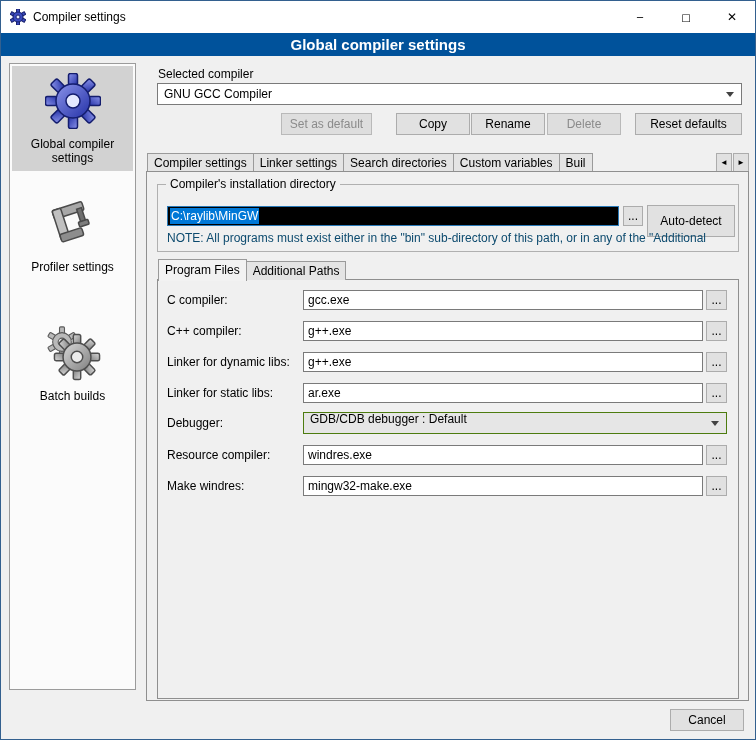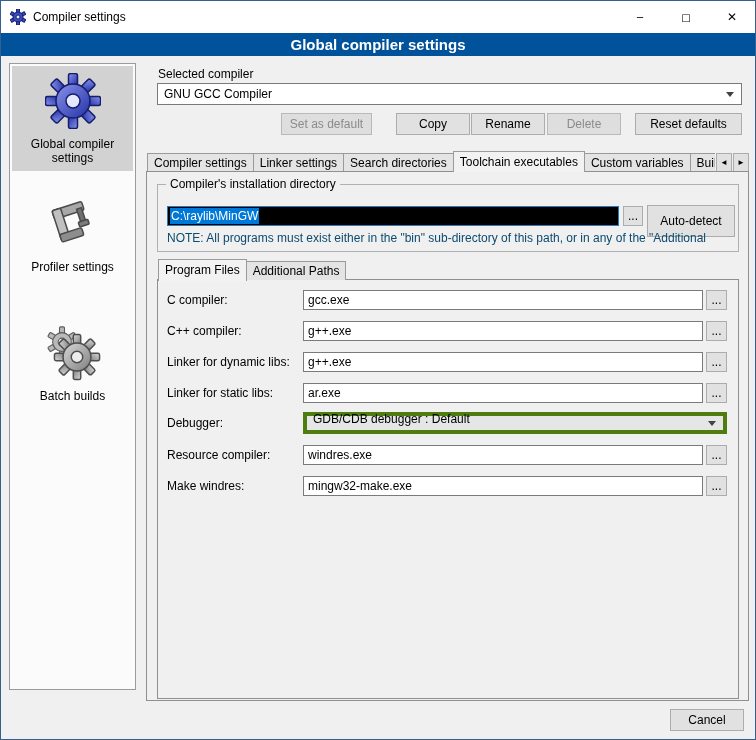--- a/index.html
+++ b/index.html
@@ -143,21 +143,21 @@
   .form-row .form-label { width: 136px; flex: none; }
   .form-field {
     flex: none; width: 400px; height: 20px;
     background: #fff; border: 1px solid #7a7a7a;
     font-family: "Liberation Sans", sans-serif; font-size: 12px;
     padding: 0 4px;
   }
   .form-browse { flex: none; width: 21px; height: 20px; margin-left: 3px; padding: 0; }
   .form-combo {
     flex: none; width: 424px; height: 22px;
-    background: #e6e6e6; border: 4px solid #4d7c0f;
+    background: #e6e6e6; border: 1px solid #4d7c0f;
     display: flex; align-items: center; padding: 0 20px 8px 6px; position: relative;
   }
   .row-0 { top: 288px; } .row-1 { top: 319px; } .row-2 { top: 350px; }
   .row-3 { top: 381px; } .row-4 { top: 411px; } .row-5 { top: 443px; }
   .row-6 { top: 474px; }
   
   .btn-ok     { position: absolute; left: 585px; top: 672px; width: 96px; height: 22px; }
   .btn-cancel { position: absolute; left: 669px; top: 708px; width: 74px; height: 22px; }
 </style>
 </head>
@@ -289,21 +289,20 @@
   <button class="btn btn-copy">Copy</button>
   <button class="btn btn-rename">Rename</button>
   <button class="btn btn-delete" disabled="">Delete</button>
   <button class="btn btn-reset">Reset defaults</button>
 
   <div class="tabstrip">
     <div class="tabs-scroller">
       <div class="tab">Compiler settings</div>
       <div class="tab">Linker settings</div>
       <div class="tab">Search directories</div>
-      <div class="tab active">Toolchain executables</div>
       <div class="tab">Custom variables</div>
       <div class="tab">Buil</div>
     </div>
     <div class="tab-arrows">
       <button class="btn tab-arrow-btn">◄</button>
       <button class="btn tab-arrow-btn">►</button>
     </div>
   </div>
 
   <div class="tab-panel"></div>

